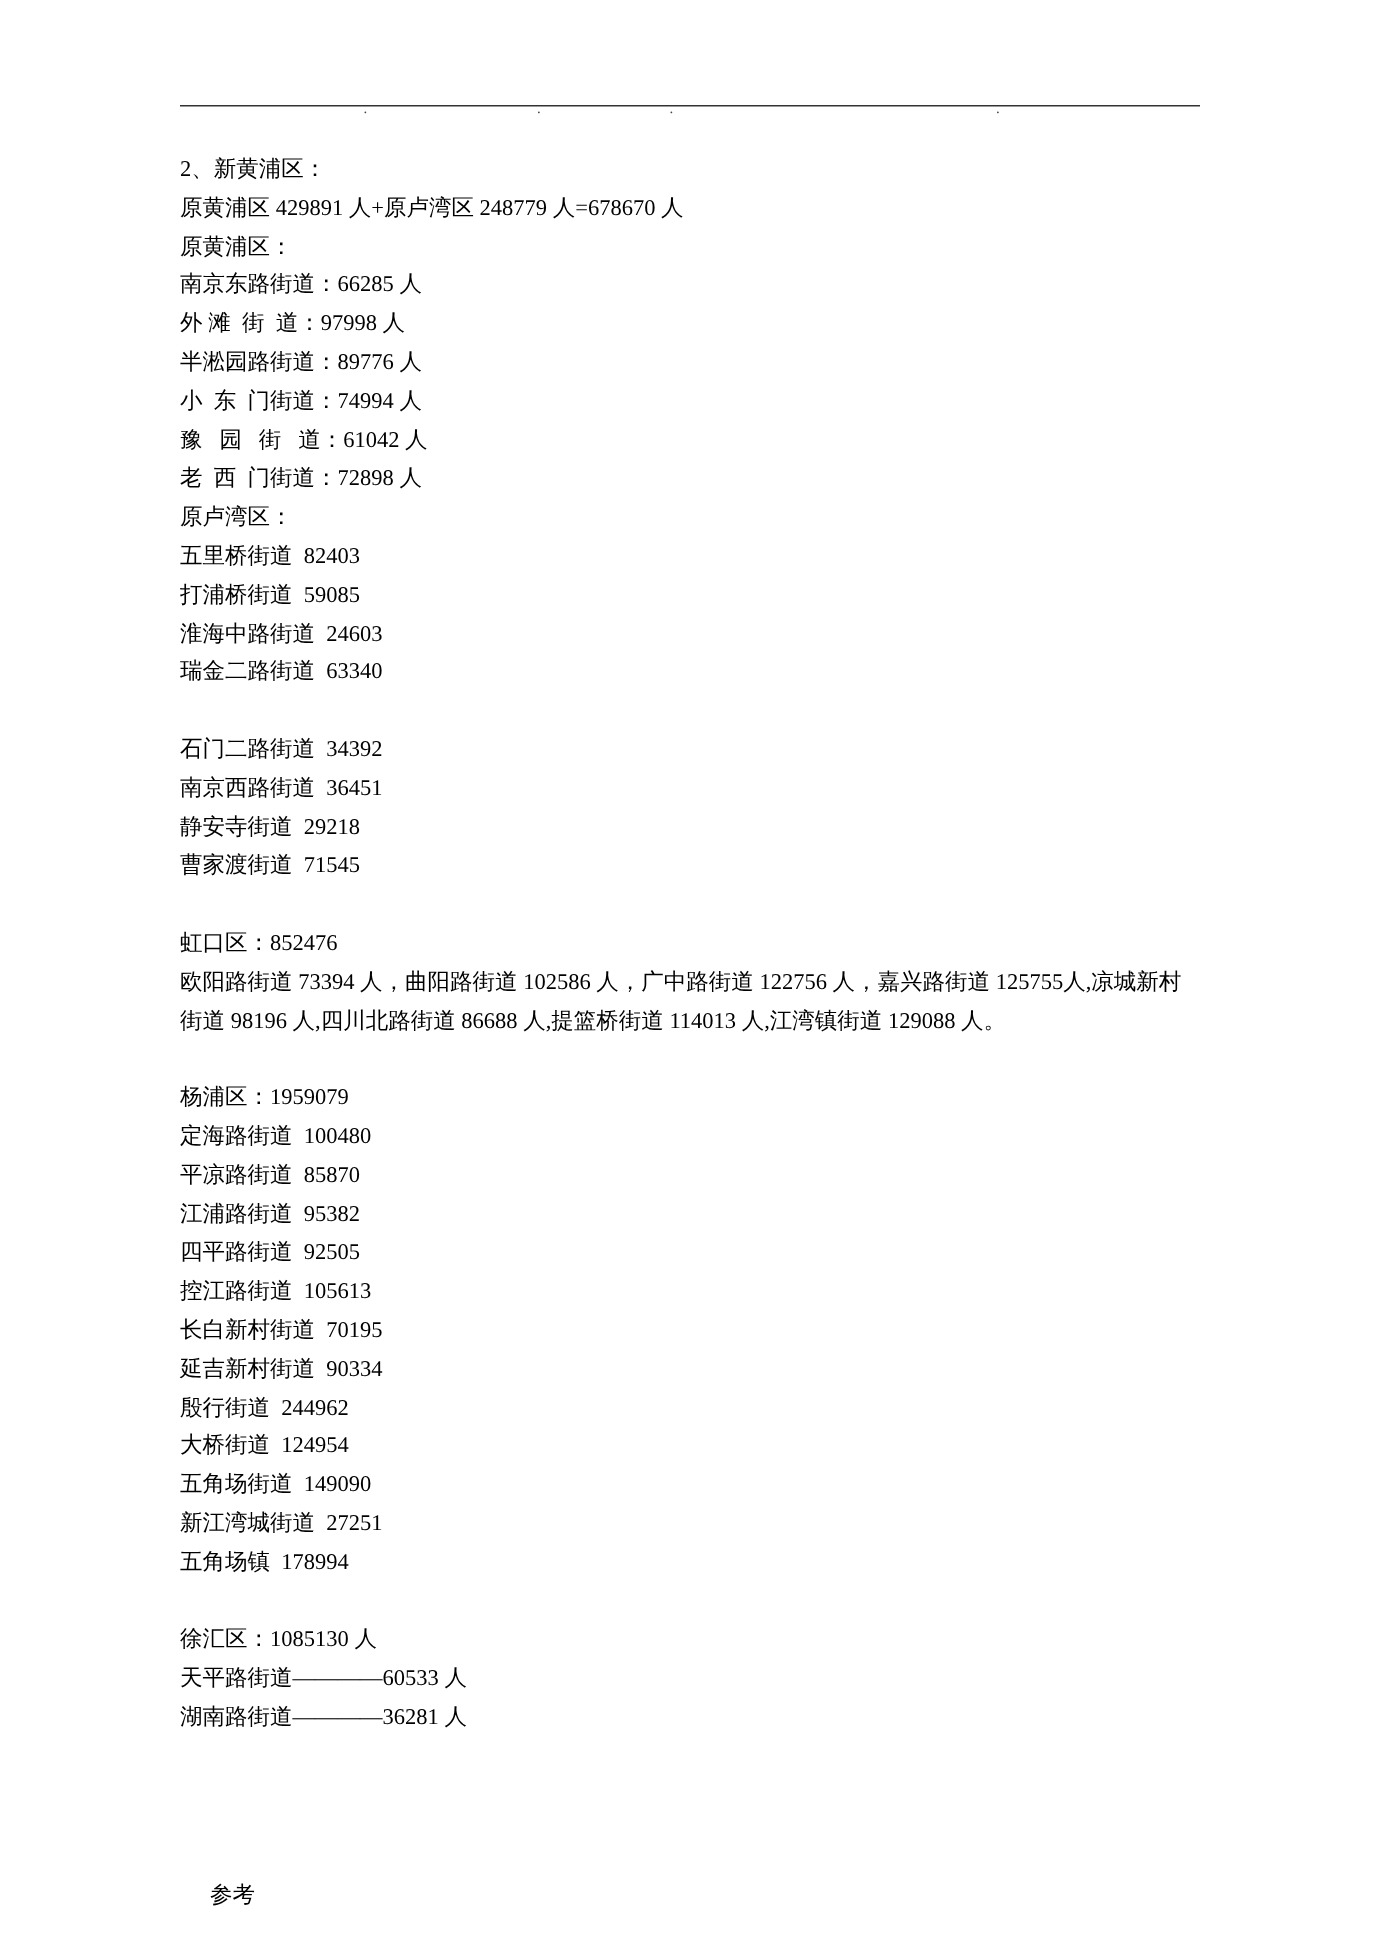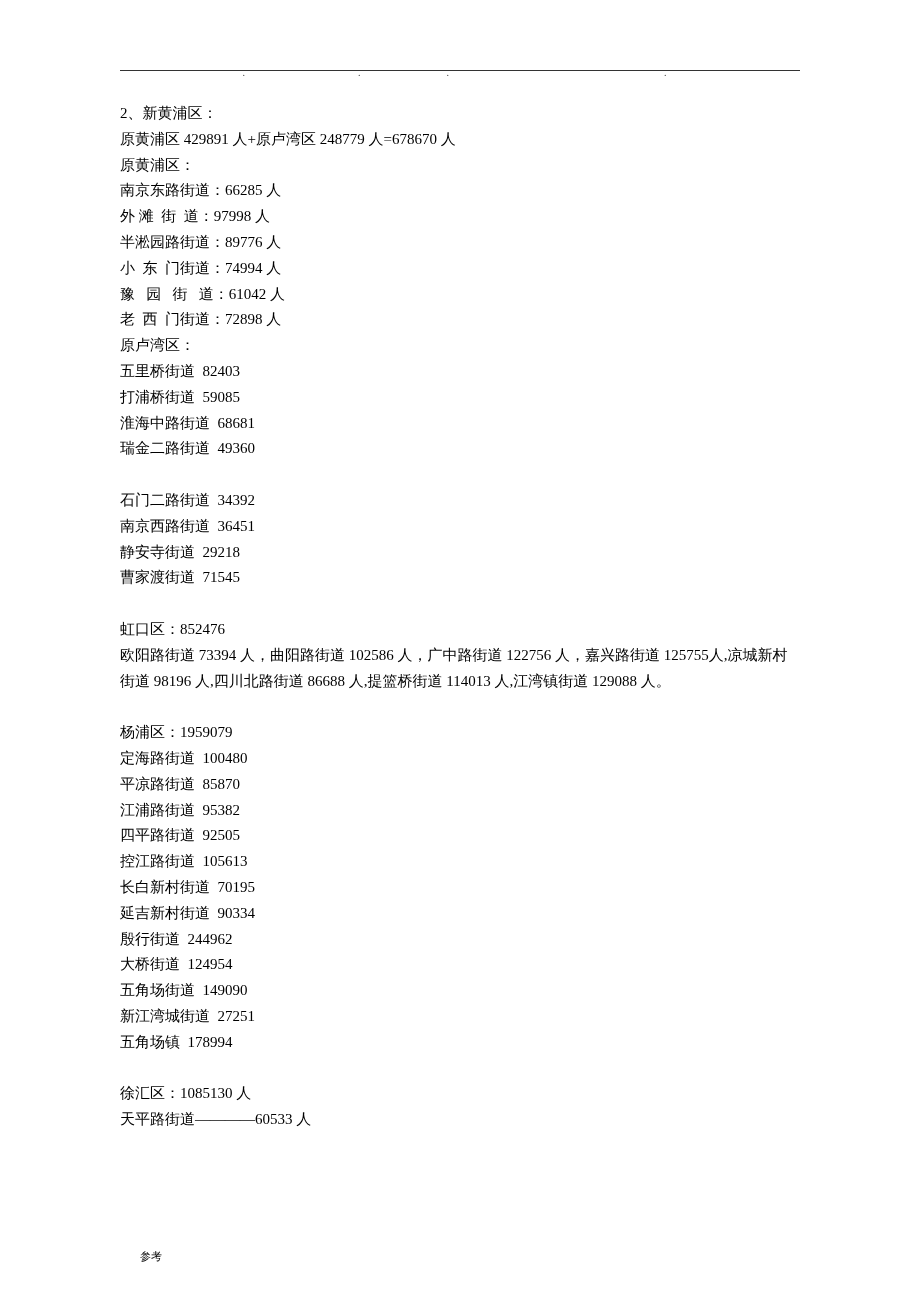--- a/index.html
+++ b/index.html
@@ -37,23 +37,23 @@
     font-size: 10px;
     color: #444;
   }
   .content p {
     margin: 0;
     white-space: pre-wrap;
   }
   .blank { height: 1.72em; }
   .footer {
     position: absolute;
-    bottom: 36px;
+    bottom: 24px;
     left: 140px;
-    font-size: 11px;
+    font-size: 15px;
   }
 </style>
 </head>
 <body>
 
 <div class="page">
 
   <div class="dot-row">
     <span style="left:18%">.</span>
     <span style="left:35%">.</span>
@@ -68,22 +68,22 @@
     <p>原黄浦区：</p>
     <p>南京东路街道：66285 人</p>
     <p>外 滩  街  道：97998 人</p>
     <p>半淞园路街道：89776 人</p>
     <p>小  东  门街道：74994 人</p>
     <p>豫   园   街   道：61042 人</p>
     <p>老  西  门街道：72898 人</p>
     <p>原卢湾区：</p>
     <p>五里桥街道  82403</p>
     <p>打浦桥街道  59085</p>
-    <p>淮海中路街道  68681</p>
-    <p>瑞金二路街道  49360</p>
+    <p>淮海中路街道  24603</p>
+    <p>瑞金二路街道  63340</p>
     <div class="blank"></div>
     <p>石门二路街道  34392</p>
     <p>南京西路街道  36451</p>
     <p>静安寺街道  29218</p>
     <p>曹家渡街道  71545</p>
     <div class="blank"></div>
     <p>虹口区：852476</p>
     <p>欧阳路街道 73394 人，曲阳路街道 102586 人，广中路街道 122756 人，嘉兴路街道 125755人,凉城新村街道 98196 人,四川北路街道 86688 人,提篮桥街道 114013 人,江湾镇街道 129088 人。</p>
     <div class="blank"></div>
     <p>杨浦区：1959079</p>
@@ -95,16 +95,17 @@
     <p>长白新村街道  70195</p>
     <p>延吉新村街道  90334</p>
     <p>殷行街道  244962</p>
     <p>大桥街道  124954</p>
     <p>五角场街道  149090</p>
     <p>新江湾城街道  27251</p>
     <p>五角场镇  178994</p>
     <div class="blank"></div>
     <p>徐汇区：1085130 人</p>
     <p>天平路街道————60533 人</p>
+    <p>湖南路街道————36281 人</p>
   </div>
 
   <div class="footer">参考</div>
 </div>
 
 </body></html>

